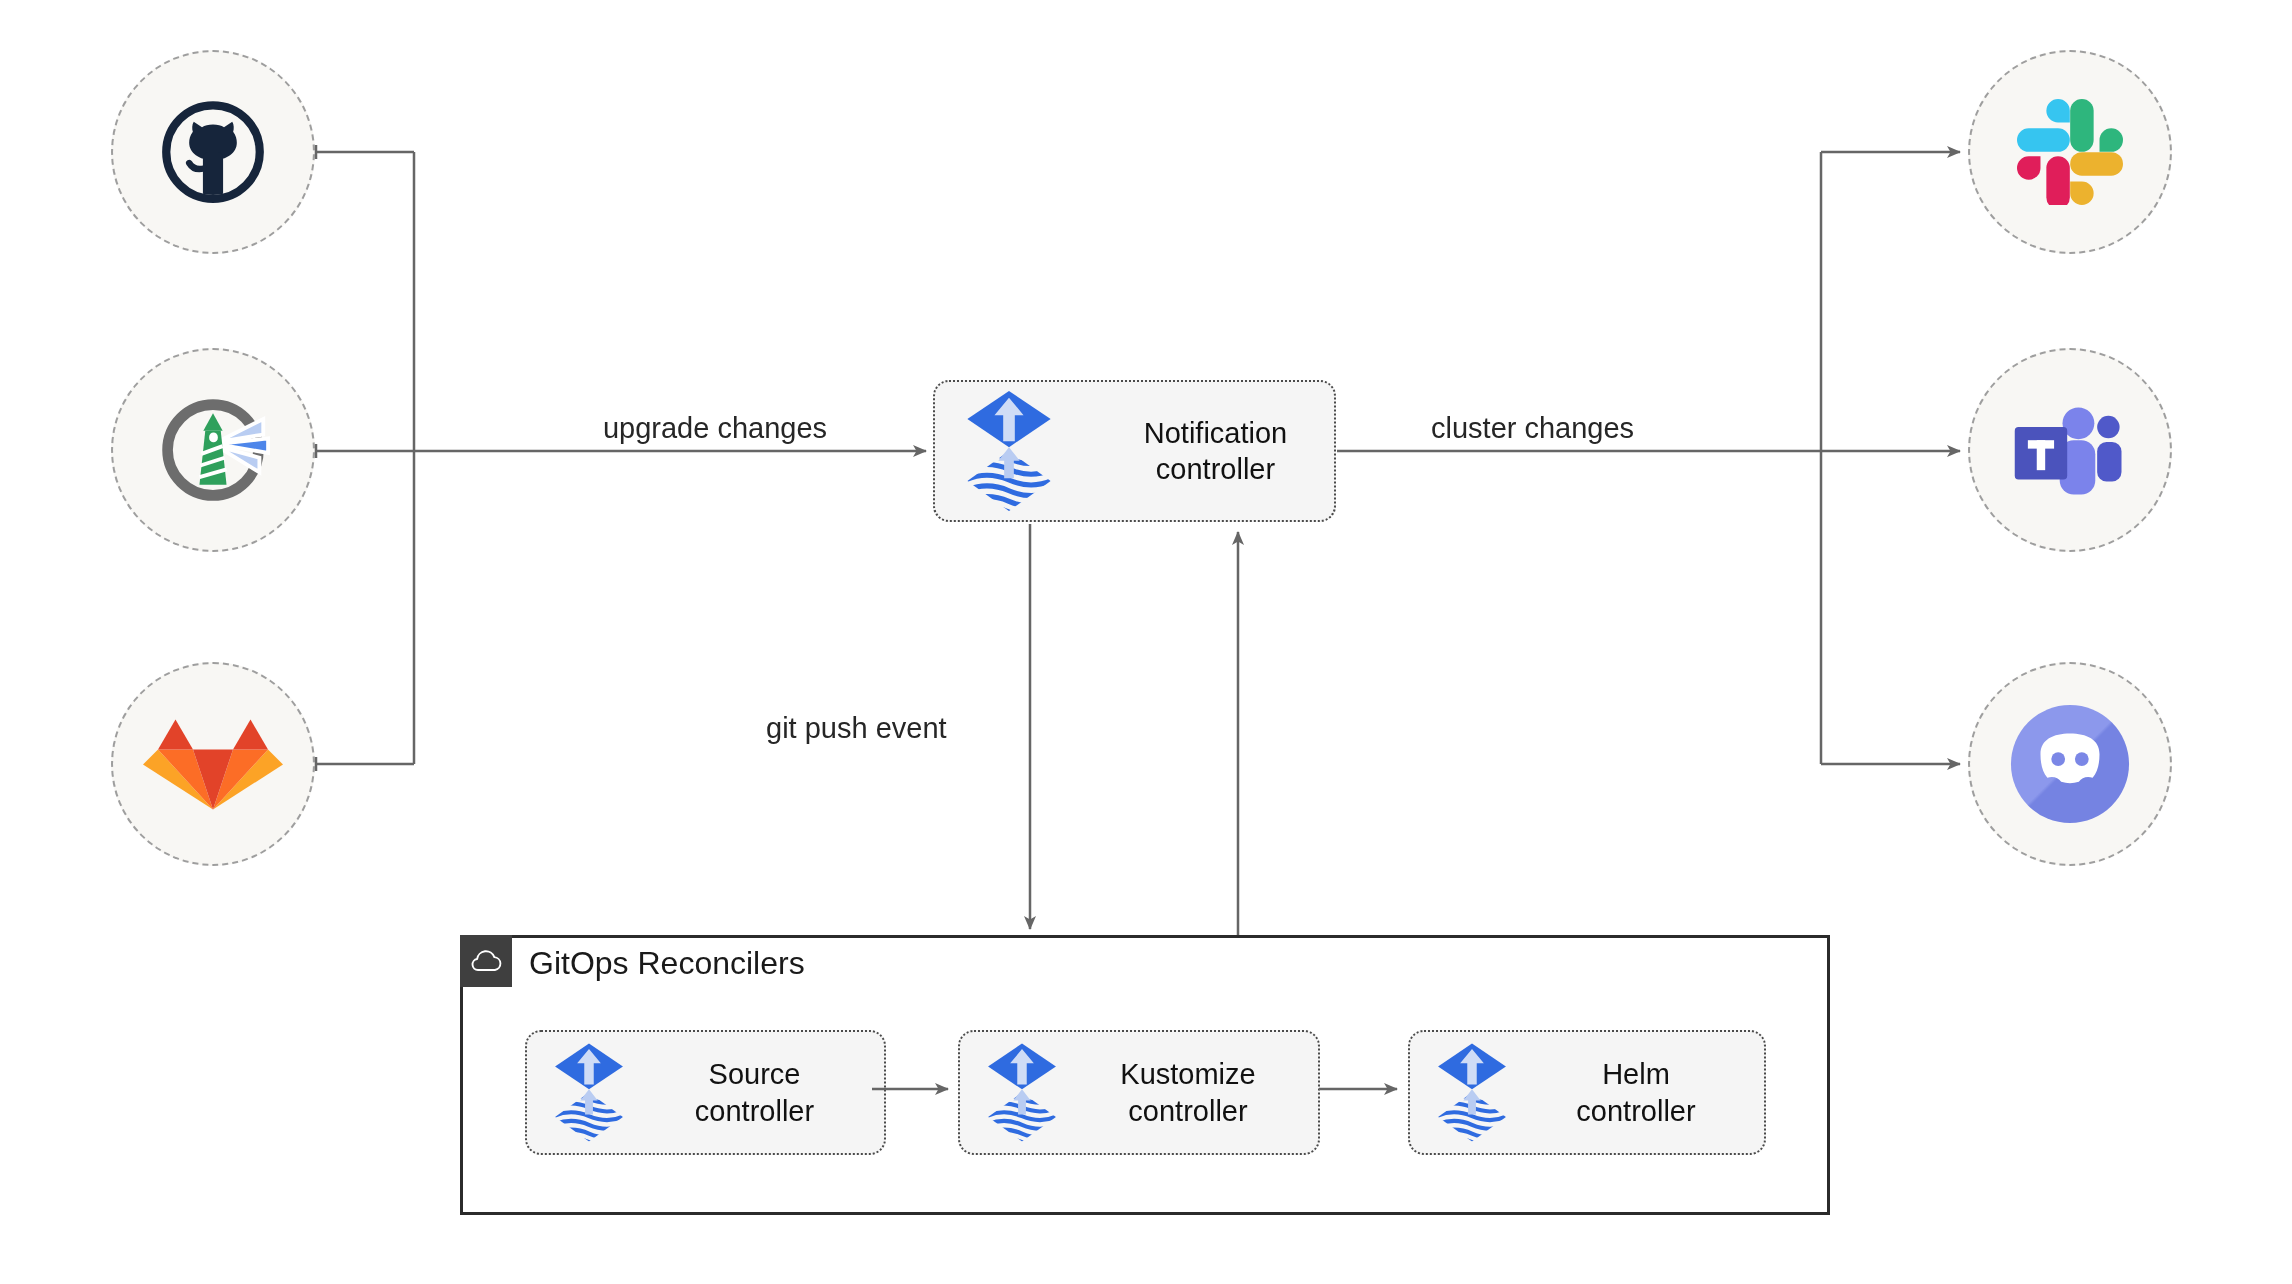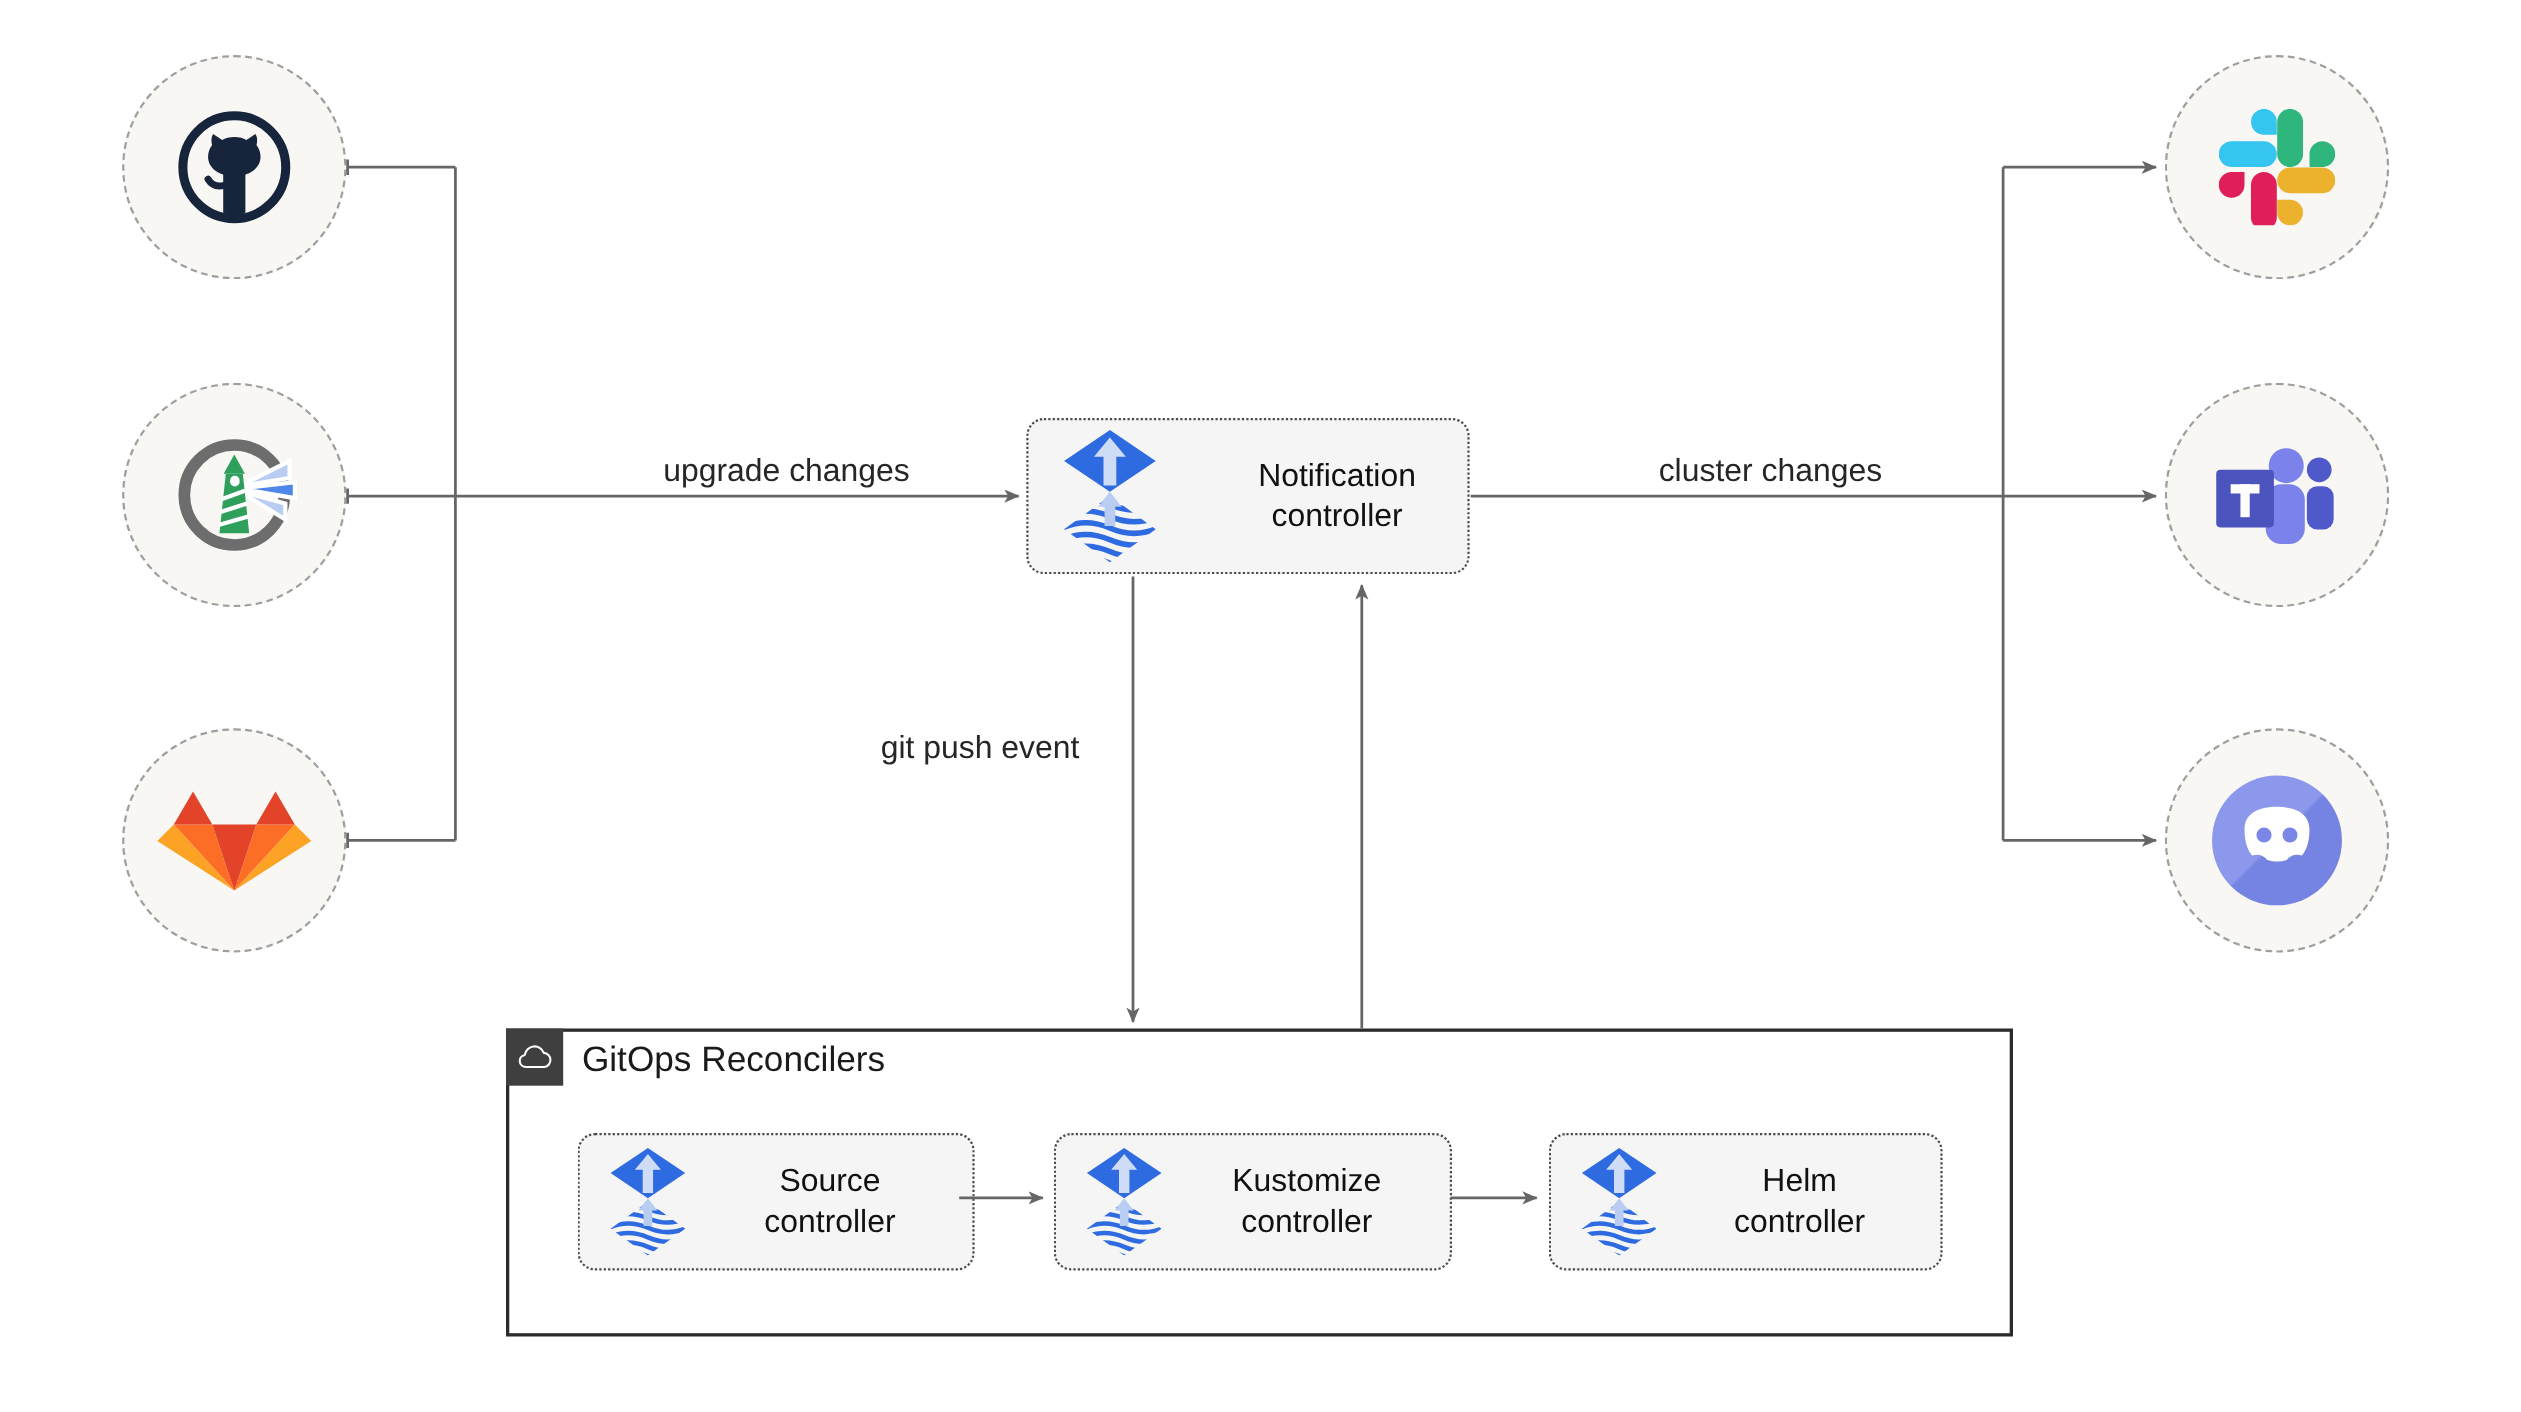--- a/index.html
+++ b/index.html
@@ -222,16 +222,16 @@
 
       <path d="M1030 524 V929" marker-end="url(#ah)"></path>
       <path d="M1238 935 V532" marker-end="url(#ah)"></path>
 
       <path d="M872 1089 H948" marker-end="url(#ah)"></path>
       <path d="M1319 1089 H1397" marker-end="url(#ah)"></path>
     </g>
   </svg>
 
   <div class="edge-label" style="left:575px;top:408px;width:280px;text-align:center">upgrade changes</div>
-  <div class="edge-label" style="left:1431px;top:408px;width:280px;text-align:right">cluster changes</div>
-  <div class="edge-label" style="left:766px;top:660px;width:250px;text-align:center">git push event</div>
+  <div class="edge-label" style="left:1431px;top:408px;width:280px;text-align:left">cluster changes</div>
+  <div class="edge-label" style="left:766px;top:708px;width:250px;text-align:left">git push event</div>
 
 </div>
 
 </body></html>

